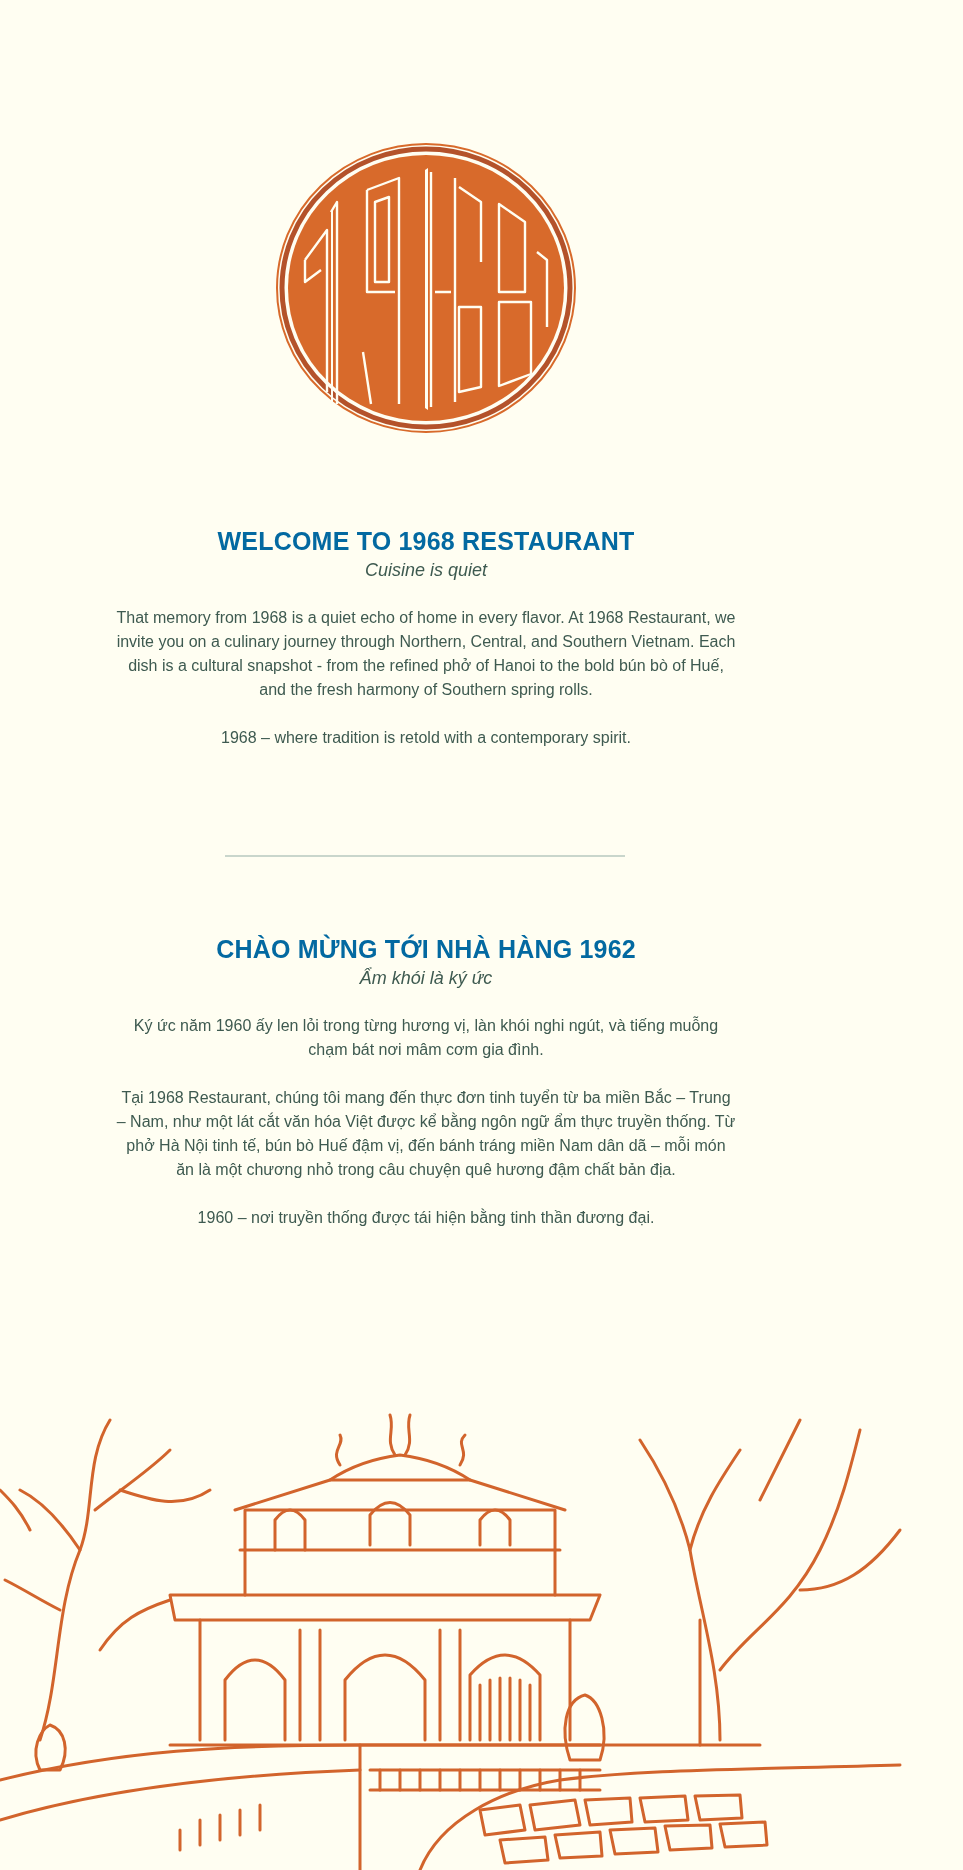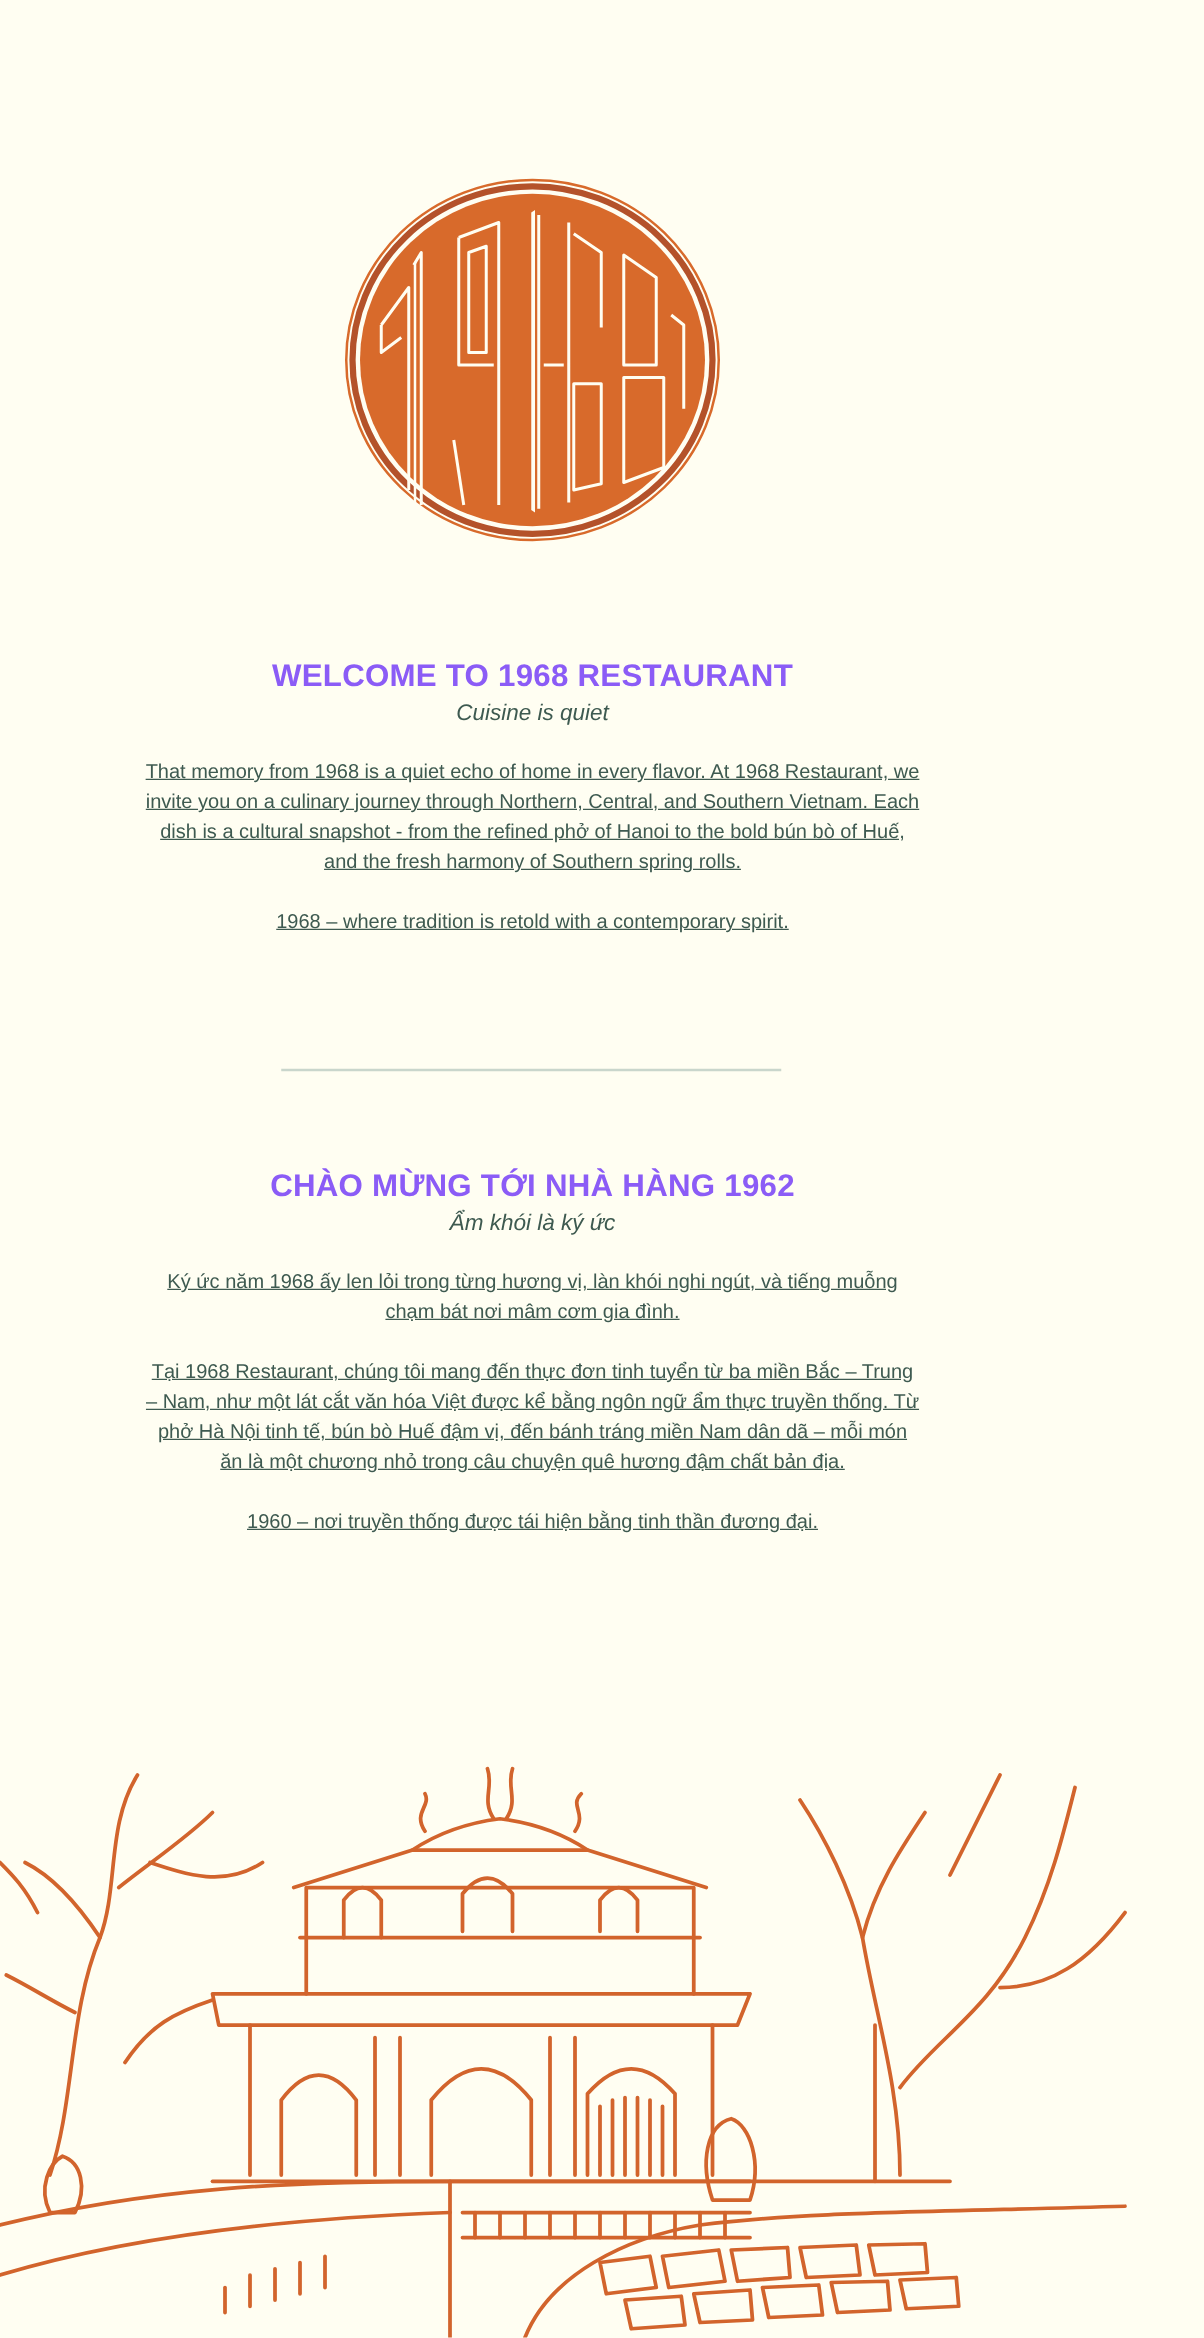--- a/index.html
+++ b/index.html
@@ -23,37 +23,36 @@
     position: absolute;
     left: 0; width: 852px;
     text-align: center;
   }
   .heading {
     margin: 0;
     font-family: "Liberation Sans", sans-serif;
     font-weight: 700;
     font-size: 25px;
     letter-spacing: 0.2px;
-    color: #8b5cf6;
+    color: #0369a1;
     line-height: 30px;
   }
   .tagline {
     margin: 2px 0 0 0;
     font-style: italic;
     font-size: 18px;
     line-height: 24px;
     color: #3E5A50;
   }
   .para {
     margin: 24px auto 0 auto;
     width: 620px;
     font-size: 16px;
     line-height: 24px;
     color: #3E5A50;
-    text-decoration: underline;
   }
   .para.closing { margin-top: 24px; }
 
   .divider {
     position: absolute;
     left: 225px; top: 855px;
     width: 400px; height: 2px;
     background: #C9D6CC;
   }
 
@@ -102,21 +101,21 @@
   <p class="tagline">Cuisine is quiet</p>
   <p class="para">That memory from 1968 is a quiet echo of home in every flavor. At 1968 Restaurant, we invite you on a culinary journey through Northern, Central, and Southern Vietnam. Each dish is a cultural snapshot - from the refined phở of Hanoi to the bold bún bò of Huế, and the fresh harmony of Southern spring rolls.</p>
   <p class="para closing">1968 – where tradition is retold with a contemporary spirit.</p>
 </div>
 
 <div class="divider"></div>
 
 <div class="section" style="top:934px;">
   <h1 class="heading">CHÀO MỪNG TỚI NHÀ HÀNG 1962</h1>
   <p class="tagline">Ẩm khói là ký ức</p>
-  <p class="para">Ký ức năm 1968 ấy len lỏi trong từng hương vị, làn khói nghi ngút, và tiếng muỗng chạm bát nơi mâm cơm gia đình.</p>
+  <p class="para">Ký ức năm 1960 ấy len lỏi trong từng hương vị, làn khói nghi ngút, và tiếng muỗng chạm bát nơi mâm cơm gia đình.</p>
   <p class="para">Tại 1968 Restaurant, chúng tôi mang đến thực đơn tinh tuyển từ ba miền Bắc – Trung – Nam, như một lát cắt văn hóa Việt được kể bằng ngôn ngữ ẩm thực truyền thống. Từ phở Hà Nội tinh tế, bún bò Huế đậm vị, đến bánh tráng miền Nam dân dã – mỗi món ăn là một chương nhỏ trong câu chuyện quê hương đậm chất bản địa.</p>
   <p class="para closing">1960 – nơi truyền thống được tái hiện bằng tinh thần đương đại.</p>
 </div>
 
 <div class="illustration">
   <svg viewBox="0 0 963 520" xmlns="http://www.w3.org/2000/svg">
     <g fill="none" stroke="#D2642C" stroke-width="3" stroke-linecap="round" stroke-linejoin="round">
 
       <path d="M40 390 C60 330 55 260 80 200 C95 160 85 110 110 70"></path>
       <path d="M80 200 C60 170 40 150 20 140"></path>

